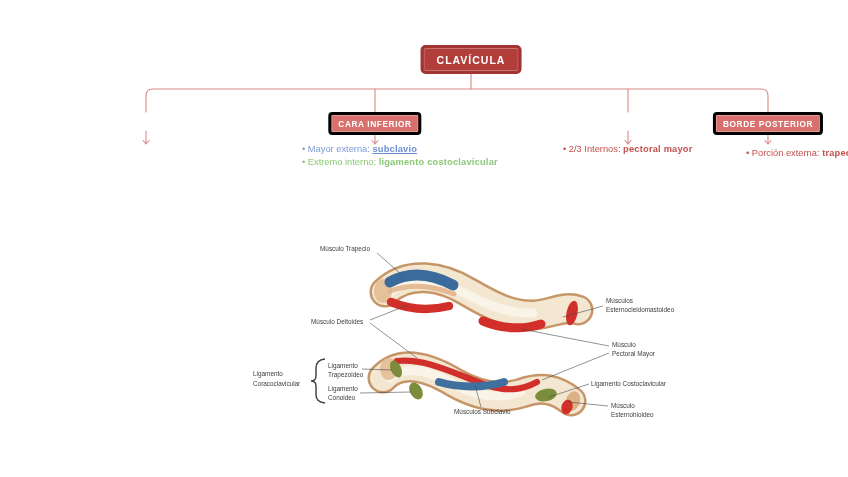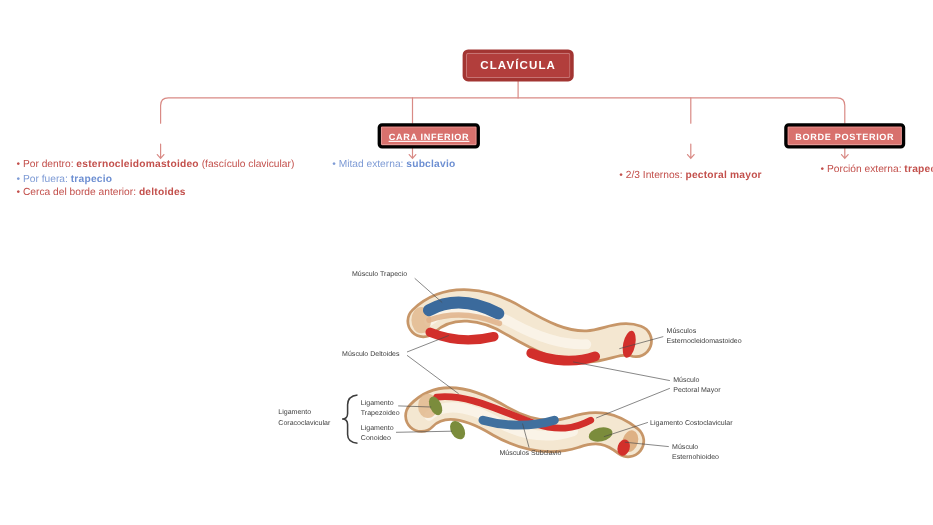--- a/index.html
+++ b/index.html
@@ -17,21 +17,21 @@
   }
   .node.root{
     background:#b23e3c;border-color:#a23532;font-size:10.5px;
     padding:6px 13px 5px;letter-spacing:1px;border-radius:5px;
   }
   .bullets{position:absolute;font-size:9.3px;line-height:12.6px;white-space:nowrap;}
   .bullet::before{content:"\2022\00a0";}
   .bullet b{letter-spacing:.2px;}
   .red{color:#c3504c;}
   .blue{color:#7e9bd5;}
-  .blue b{color:#6d8fd2;}
+  .blue b{color:#6d8fd2;text-decoration:underline;}
   .green{color:#8bc878;}
   .figure{position:absolute;left:250px;top:230px;}
   .fig-label{font-family:"Liberation Sans",sans-serif;font-size:6.4px;fill:#3d3d3d;}
 </style>
 </head>
 <body>
 
 <div class="canvas">
 
   <svg class="connectors" width="848" height="165" viewBox="0 0 848 165">
@@ -41,34 +41,30 @@
       <path d="M375,89 V112"></path>
       <path d="M628,89 V112"></path>
       <path d="M146,131 V143 M143,140.5 L146,144 L149,140.5"></path>
       <path d="M375,131 V143 M372,140.5 L375,144 L378,140.5"></path>
       <path d="M628,131 V143 M625,140.5 L628,144 L631,140.5"></path>
       <path d="M768,131 V143 M765,140.5 L768,144 L771,140.5"></path>
     </g>
   </svg>
 
   <div class="node root" style="left:471px;top:45px;">CLAVÍCULA</div>
-  <div class="node" style="left:390px;top:112px;text-decoration:underline;">CARA INFERIOR</div>
+  <div class="node" style="left:375px;top:112px;">CARA INFERIOR</div>
   <div class="node" style="left:768px;top:112px;">BORDE POSTERIOR</div>
 
-  <div class="bullets" style="left:15px;top:143px;">
-    <div class="bullet red"><span>Por dentro: </span><b>esternocleidomastoideo</b><span> (fascículo clavicular)</span></div>
-    <div class="bullet blue"><span>Por fuera: </span><b>trapecio</b></div>
-    <div class="bullet red"><span>Cerca del borde anterior: </span><b>deltoides</b></div>
+
+  <div class="bullets" style="left:302px;top:143px;">
+    <div class="bullet blue"><span>Mayor externa: </span><b>subclavio</b></div>
+    <div class="bullet green"><span>Extremo interno: </span><b>ligamento costoclavicular</b></div>
   </div>
 
-  <div class="bullets" style="left:302px;top:143px;">
-    <div class="bullet blue"><span>Mitad externa: </span><b>subclavio</b></div>
-  </div>
-
-  <div class="bullets" style="left:563px;top:143px;margin-top:10px;">
+  <div class="bullets" style="left:563px;top:143px;">
     <div class="bullet red"><span>2/3 Internos: </span><b>pectoral mayor</b></div>
   </div>
 
   <div class="bullets" style="left:712px;top:147px;margin-left:34px;">
     <div class="bullet red"><span>Porción externa: </span><b>trapecio</b></div>
   </div>
 
   <svg class="figure" width="440" height="200" viewBox="0 0 440 200">
 
     <g>

